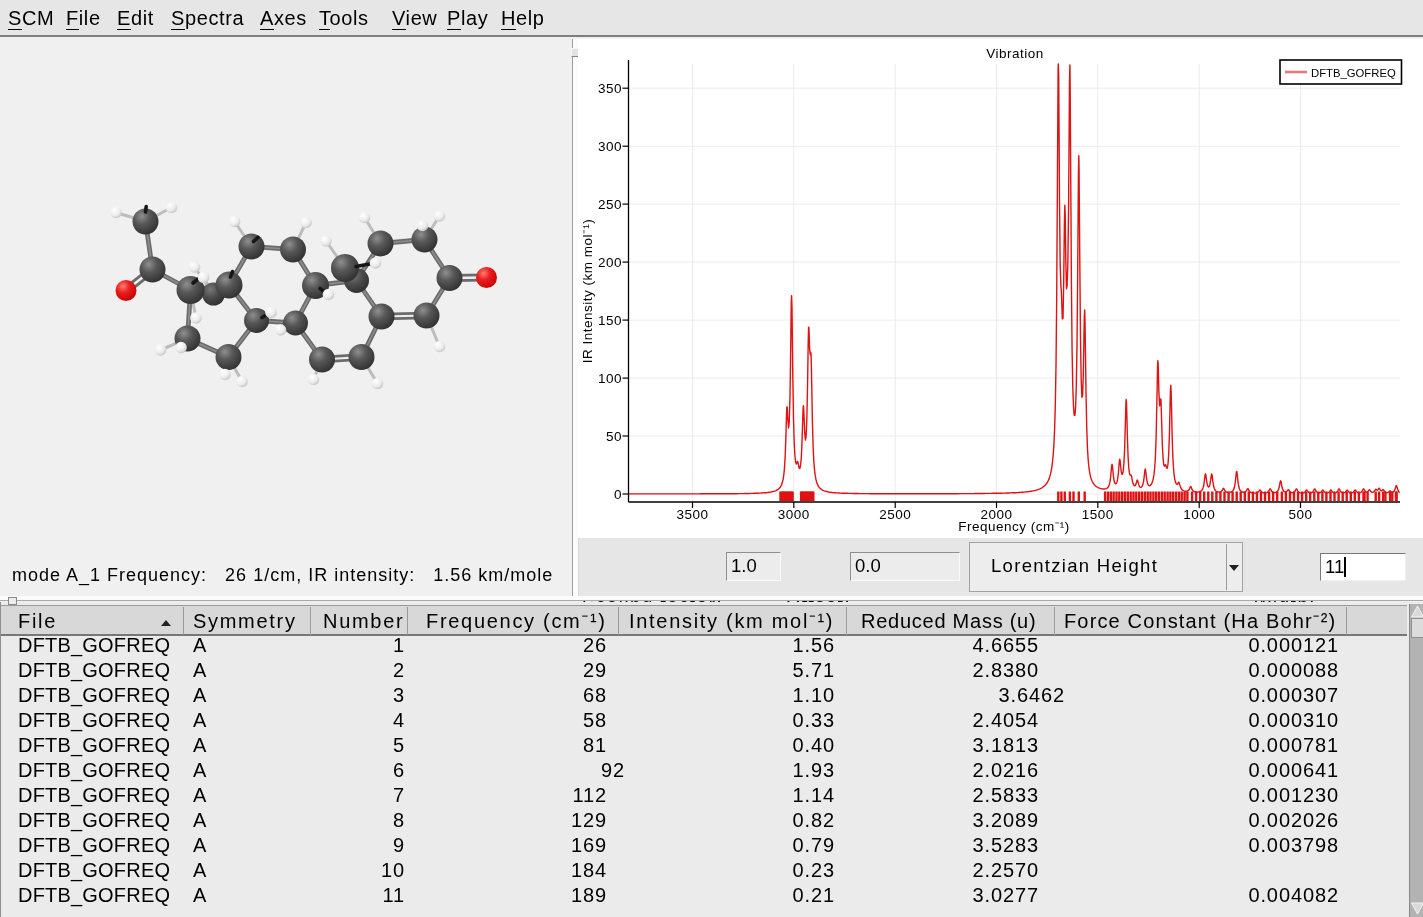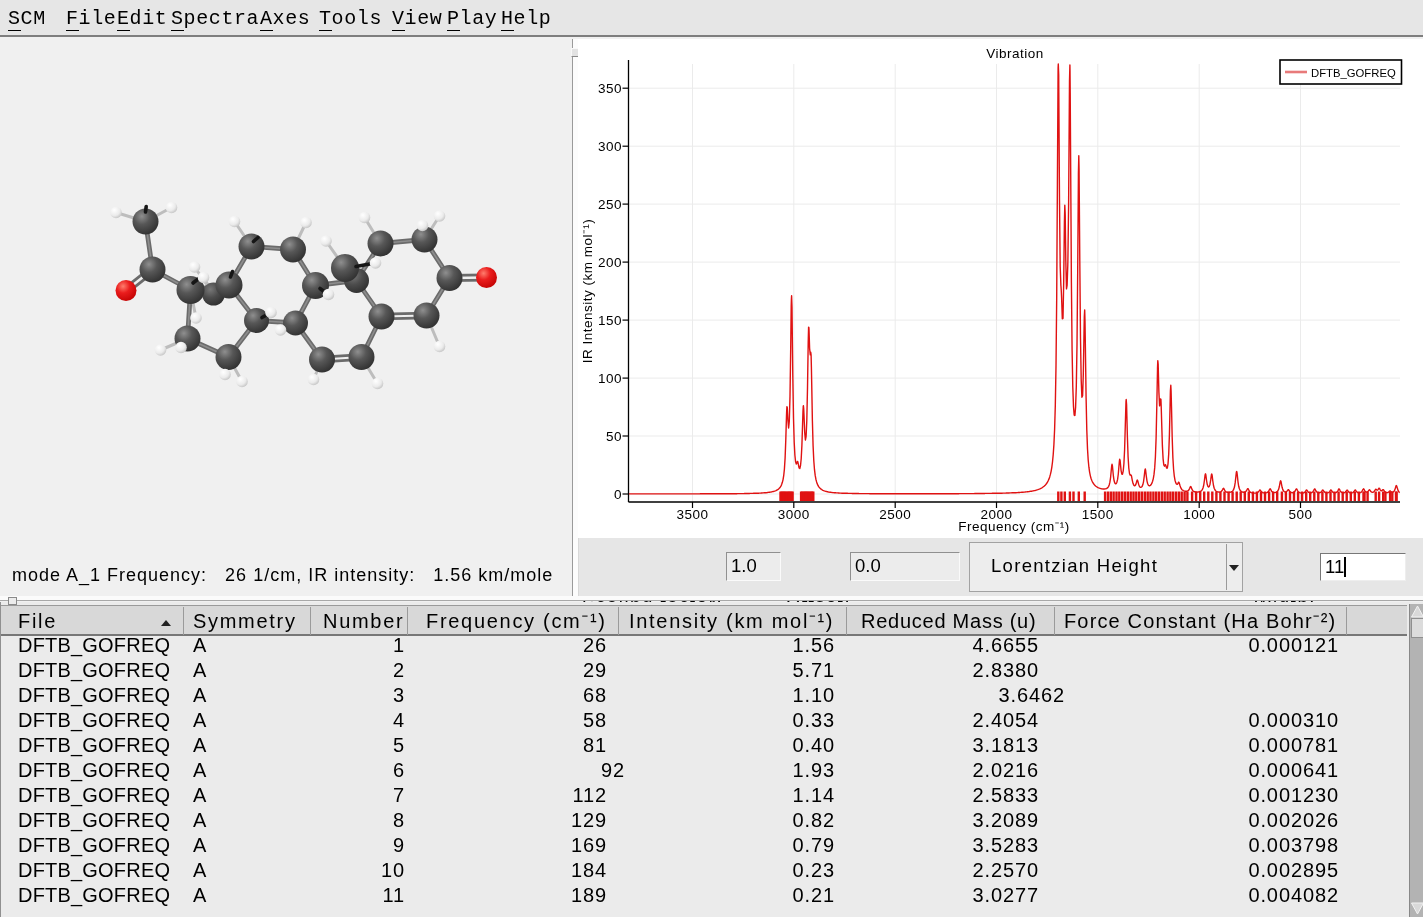--- a/index.html
+++ b/index.html
@@ -1,18 +1,18 @@
 <!DOCTYPE html>
 <html><head><meta charset="utf-8"><style>
 * { margin:0; padding:0; box-sizing:border-box; }
 html,body { width:1423px; height:917px; overflow:hidden; background:#f0f0f0;
   font-family:"Liberation Sans", sans-serif; color:#000; }
 #menubar { position:absolute; left:0; top:0; width:1423px; height:37px; background:#e6e6e6;
   border-bottom:2px solid #7e7e7e; font-size:20px; letter-spacing:0.6px; }
-#menubar span { position:absolute; top:7px;font-family:Liberation Mono, monospace; }
+#menubar span { position:absolute; top:7px; }
 #menubar u { text-decoration:none; border-bottom:1.6px solid #000; padding-bottom:0px; }
 #leftpanel { position:absolute; left:0; top:39px; width:572px; height:558px; background:#f0f0f0; }
 #sashv { position:absolute; left:572px; top:39px; width:7px; height:558px; background:#fcfcfc;
   border-left:1px solid #9a9a9a; border-right:1px solid #d8d8d8; }
 #sashvh { position:absolute; left:571px; top:48px; width:9px; height:9px; background:#e2e2e2;
   border:1px solid #8a8a8a; border-top-color:#f8f8f8; border-left-color:#f8f8f8; }
 #modelabel { position:absolute; left:12px; top:565px; font-size:18px; letter-spacing:1.0px; white-space:pre; }
 #controls { position:absolute; left:579px; top:538px; width:844px; height:59px; background:#e6e6e6; }
 .ctl { position:absolute; font-size:18.5px; letter-spacing:1.6px;margin-top:36px; }
 .inp { position:absolute; background:#ececec; border:1px solid #909090;
@@ -420,28 +420,30 @@
 <span class="num" style="left:845px;width:193px">4.6655</span>
 <span class="num" style="left:1053px;width:285px">0.000121</span>
 </div>
     <div class="tr" style="top:57px">
 <span class="c0">DFTB_GOFREQ</span>
       <span class="c1">A</span>
 <span class="num" style="left:309px;width:95px">2</span>
 <span class="num" style="left:406px;width:200px">29</span>
 <span class="num" style="left:617px;width:217px">5.71</span>
 <span class="num" style="left:845px;width:193px">2.8380</span>
+<span class="num" style="left:1053px;width:285px">0.000088</span>
 </div>
     <div class="tr" style="top:82px">
 <span class="c0">DFTB_GOFREQ</span>
       <span class="c1">A</span>
 <span class="num" style="left:309px;width:95px">3</span>
 <span class="num" style="left:406px;width:200px">68</span>
 <span class="num" style="left:617px;width:217px">1.10</span>
 <span class="num" style="left:871px;width:193px">3.6462</span>
+<span class="num" style="left:1053px;width:285px">0.000307</span>
 </div>
     <div class="tr" style="top:107px">
 <span class="c0">DFTB_GOFREQ</span>
       <span class="c1">A</span>
 <span class="num" style="left:309px;width:95px">4</span>
 <span class="num" style="left:406px;width:200px">58</span>
 <span class="num" style="left:617px;width:217px">0.33</span>
 <span class="num" style="left:845px;width:193px">2.4054</span>
 <span class="num" style="left:1053px;width:285px">0.000310</span>
 </div>
@@ -490,21 +492,20 @@
 <span class="num" style="left:845px;width:193px">3.5283</span>
 <span class="num" style="left:1053px;width:285px">0.003798</span>
 </div>
     <div class="tr" style="top:257px">
 <span class="c0">DFTB_GOFREQ</span>
       <span class="c1">A</span>
 <span class="num" style="left:309px;width:95px">10</span>
 <span class="num" style="left:406px;width:200px">184</span>
 <span class="num" style="left:617px;width:217px">0.23</span>
 <span class="num" style="left:845px;width:193px">2.2570</span>
-<span class="num" style="left:1053px;width:285px">0.002895</span>
 </div>
     <div class="tr" style="top:282px">
 <span class="c0">DFTB_GOFREQ</span>
       <span class="c1">A</span>
 <span class="num" style="left:309px;width:95px">11</span>
 <span class="num" style="left:406px;width:200px">189</span>
 <span class="num" style="left:617px;width:217px">0.21</span>
 <span class="num" style="left:845px;width:193px">3.0277</span>
 <span class="num" style="left:1053px;width:285px">0.004082</span>
 </div>

